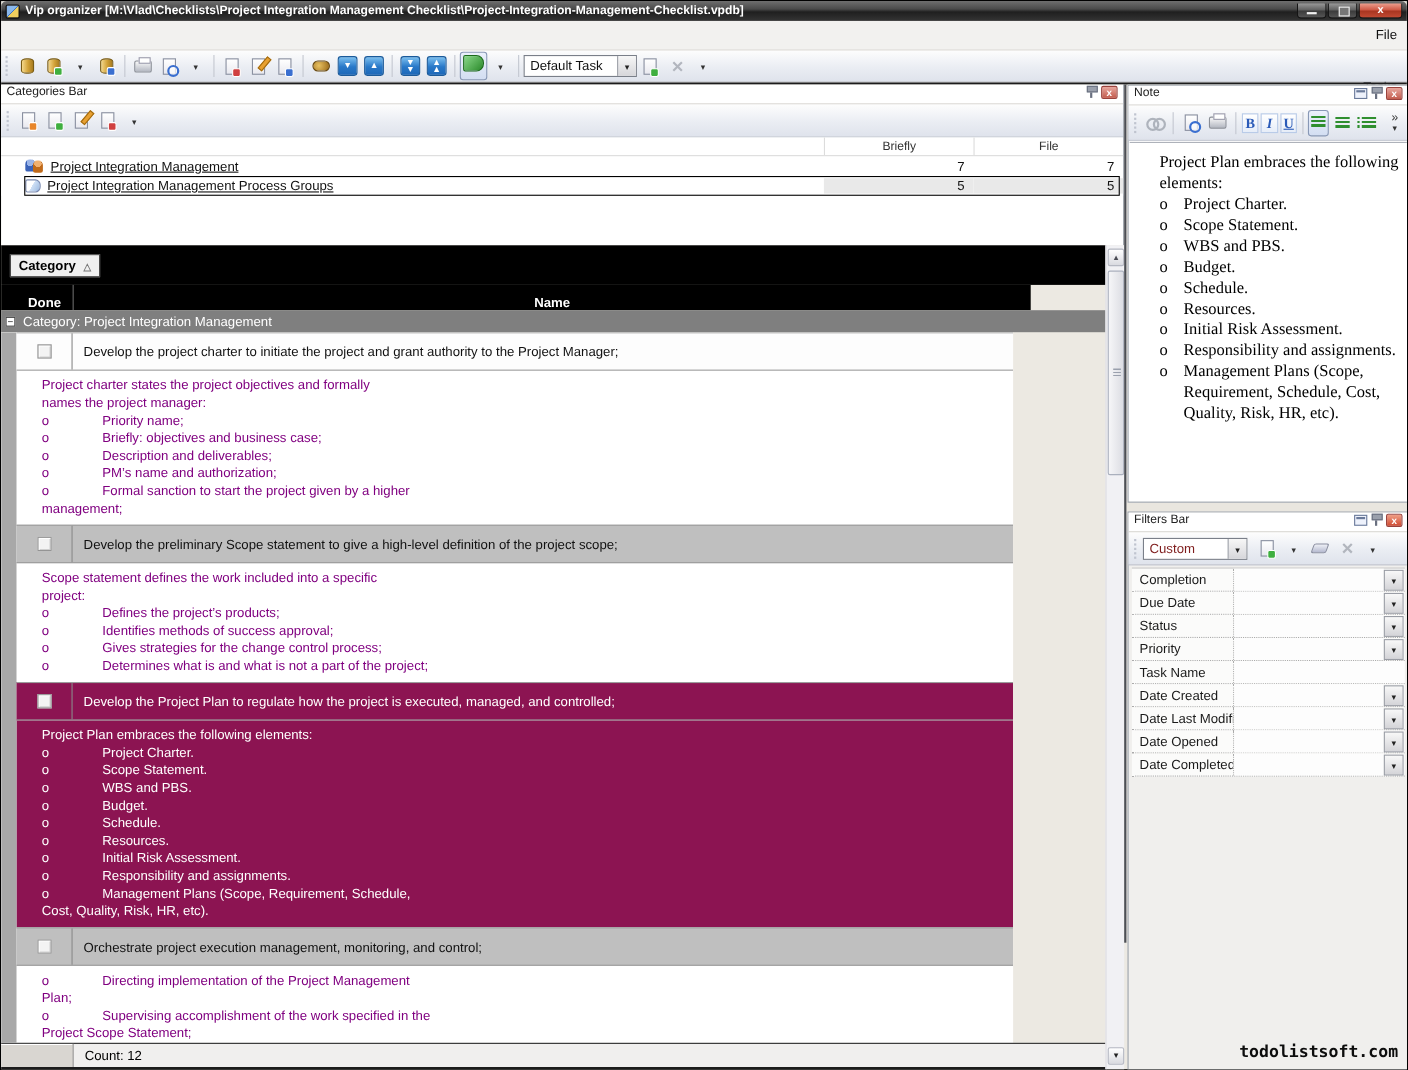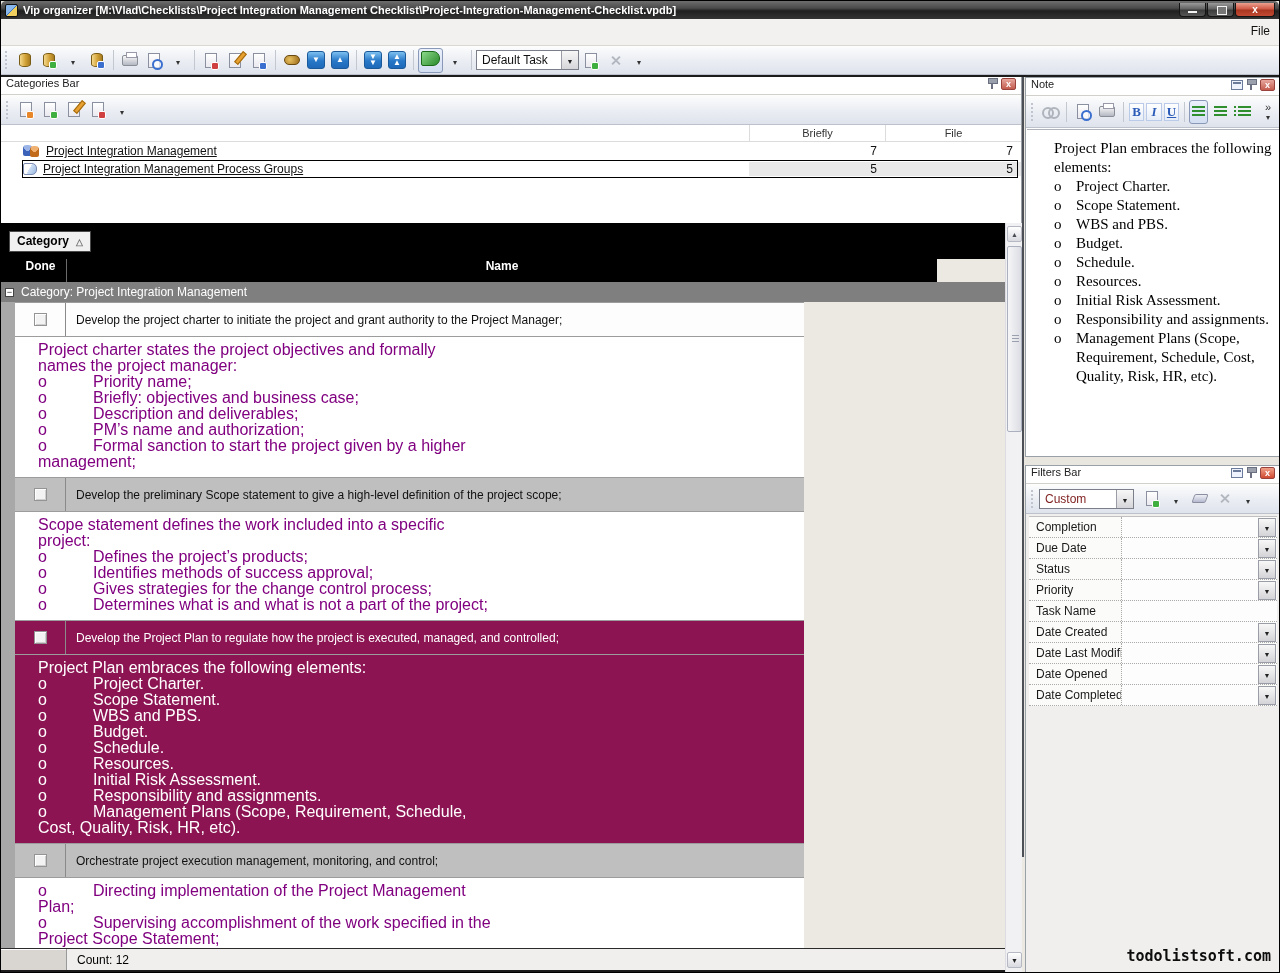--- a/index.html
+++ b/index.html
@@ -104,39 +104,39 @@
   .cat-row.selected .num { background:#e9e9e9; }
   .people-icon { width:17px; height:12px; }
   .people-icon::before { content:""; position:absolute; left:0; top:0; width:9px; height:11px; background:radial-gradient(circle at 50% 25%,#9ab4e8 35%,#3a62b8 36%); border-radius:4px 4px 2px 2px; }
   .people-icon::after { content:""; position:absolute; left:7px; top:1px; width:9px; height:11px; background:radial-gradient(circle at 50% 25%,#f0b070 35%,#c06a1a 36%); border-radius:4px 4px 2px 2px; }
   .book-icon { width:14px; height:12px; border:1px solid #7a8ab0; border-radius:2px 5px 5px 2px; background:linear-gradient(120deg,#ffffff 45%,#cfe0f5 46%,#9ab8e0); }
 
   
   .groupby-strip { position:absolute; top:222px; left:0; width:1004px; height:36px; background:#000; display:flex; align-items:center; padding-left:8px; }
   .groupby-box { height:21px; background:#f0f0f0; border:1px solid #4a4a4a; display:flex; align-items:center; gap:7px; padding:0 7px; font-size:12px; font-weight:bold; color:#000; }
   .glyph-tri::before { content:"△"; font-size:9px; color:#777; }
-  .grid-colheader { position:absolute; top:258px; left:0; width:936px; height:23px; background:#000; color:#fff; font-weight:bold; font-size:12px; display:flex; align-items:flex-start; }
+  .grid-colheader { position:absolute; top:258px; left:0; width:936px; height:23px; background:#000; color:#fff; font-weight:bold; font-size:12px; display:flex; align-items:flex-end; }
   .done-h { width:51px; margin-left:14px; text-align:center; }
   .colh-div { width:1px; height:100%; background:#6a6a6a; }
   .name-h { flex:1; text-align:center; }
   .group-row { position:absolute; top:281px; left:0; width:1004px; height:20px; background:var(--group-row,#7f7f7f); color:#fff; font-size:12px; display:flex; align-items:center; gap:7px; padding-left:4px; }
   .collapse-box { width:9px; height:9px; background:#fff; border:1px solid #444; color:#222; font-size:9px; line-height:7px; text-align:center; }
   .collapse-box::before { content:"−"; }
 
   
-  .items { position:absolute; top:301px; left:0; width:803px; height:646px; background:#fff; overflow:hidden; }
+  .items { position:absolute; top:301px; left:0; width:920px; height:646px; background:#fff; overflow:hidden; }
   .indent-strip { position:absolute; left:0; top:0; width:14px; height:100%; background:#a8a8a8; }
   .item-task { position:relative; margin-left:14px; min-height:35px; display:flex; align-items:stretch; border-top:1px solid #9c9c9c; border-bottom:1px solid #9c9c9c; background:#fdfdfd; }
   .item-task.gray { background:var(--row-gray,#bfbfbf); }
   .item-task.selected { background:var(--sel,#8c1452); color:#fff; }
   .task-checkcell { width:51px; display:flex; align-items:center; justify-content:center; border-right:1px solid #8a8a8a; }
   .checkbox { width:13px; height:13px; background:#f3f3f3; border:1px solid #949494; box-shadow:inset 1px 1px 0 #fff, inset -1px -1px 0 #cfcfcf; }
   .task-name { display:flex; align-items:center; padding-left:10px; font-size:12px; color:#111; }
   .item-task.selected .task-name { color:#fff; }
-  .item-notes { margin-left:14px; padding:5px 4px 7px 23px; font-size:16px; line-height:16px; color:var(--notes,#800080); background:#fff; }
+  .item-notes { margin-left:14px; padding:5px 4px 7px 23px; font-size:12px; line-height:16px; color:var(--notes,#800080); background:#fff; }
   .item-notes.selected { background:var(--sel,#8c1452); color:#fff; }
   .nline { white-space:nowrap; overflow:hidden; }
   .nbullet { display:inline-block; width:55px; }
 
   .grid-footer { position:absolute; top:947px; left:0; width:1004px; height:24px; background:#f0efee; border-top:1px solid #2a2a2a; border-bottom:2px solid #1c1c1c; display:flex; align-items:center; font-size:12px; color:#000; }
   .footer-cell { width:66px; height:100%; background:#d9d6d1; border-right:1px solid #9a9a9a; box-shadow:inset 0 1px 0 #fff; }
   .footer-count { padding-left:10px; }
 
   
   .vscroll { position:absolute; top:222px; left:1004px; width:17px; height:751px; background:#f1f1f4; border-left:1px solid #dcdce2; }

